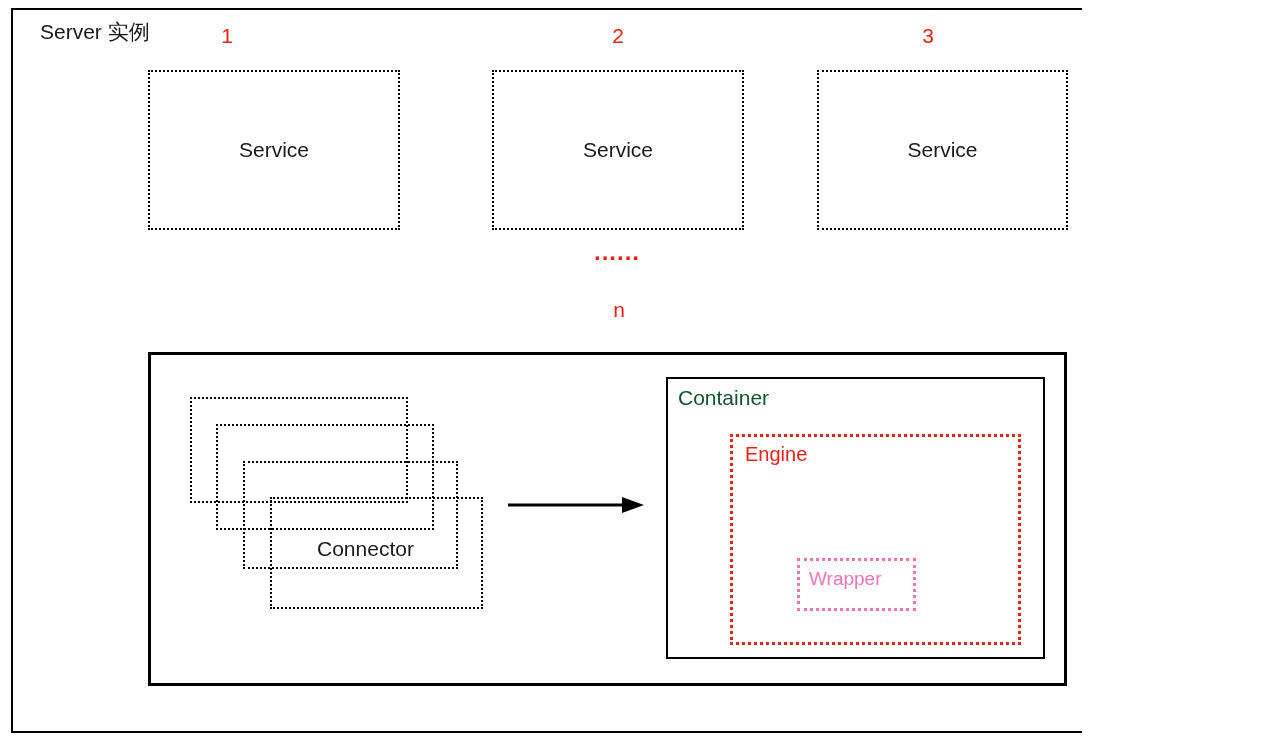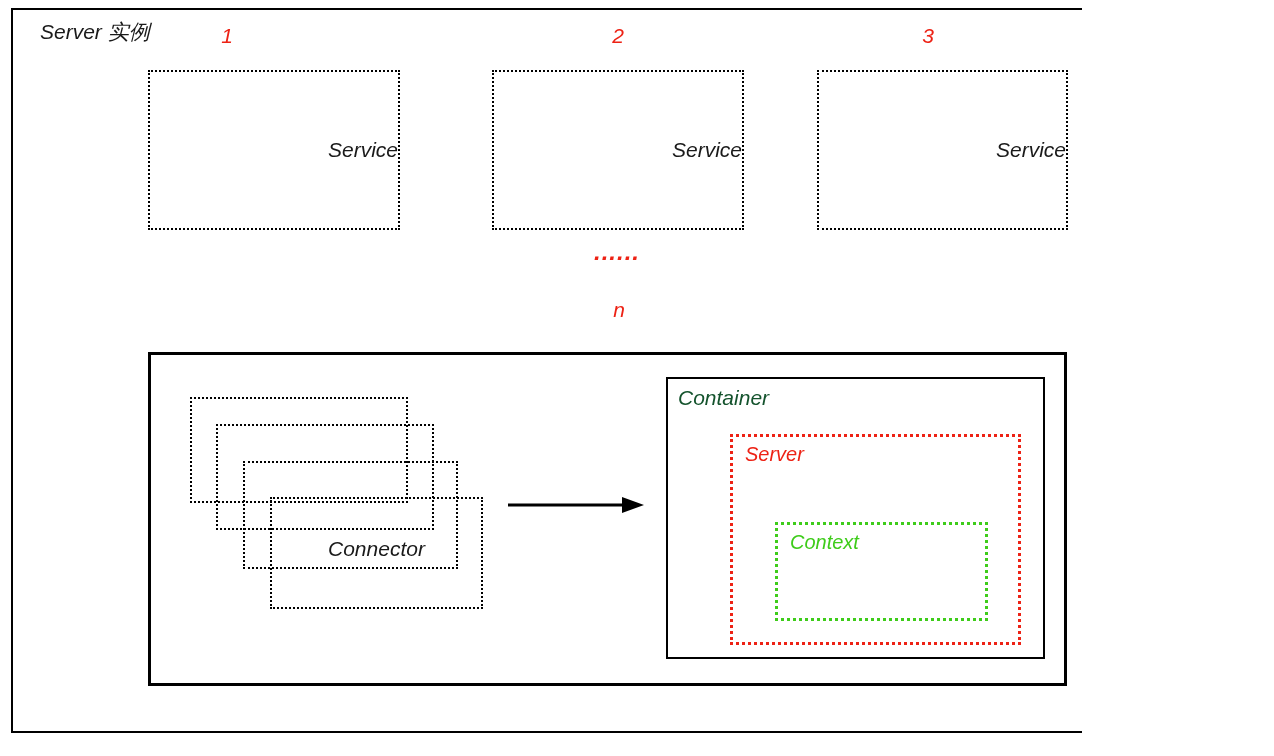--- a/index.html
+++ b/index.html
@@ -8,21 +8,20 @@
     background: #ffffff;
     font-family: "Liberation Sans", sans-serif;
     color: #1a1a1a;
   }
   .canvas {
     position: relative;
     width: 1082px;
     height: 756px;
     background: #ffffff;
     overflow: hidden;
-    font-style: italic;
   }
   .abs { position: absolute; }
 
   
   .server-box {
     left: 11px; top: 8px;
     width: 1184px; height: 725px;
     border: 2px solid #000;
     box-sizing: border-box;
   }
@@ -34,21 +33,21 @@
   }
 
   
   .service-box {
     top: 70px;
     width: 252px; height: 160px;
     border: 2px dotted #000;
     box-sizing: border-box;
     display: flex;
     align-items: center;
-    justify-content: flex-end;
+    justify-content: center;
   }
   .service-box.s1 { left: 148px; }
   .service-box.s2 { left: 492px; }
   .service-box.s3 { left: 817px; width: 251px; }
   .service-label {
     font-size: 21px;
     color: #1a1a1a;
   }
   .index-label {
     top: 24px;
@@ -88,21 +87,21 @@
   .conn-rect {
     border: 2px dotted #000;
     box-sizing: border-box;
     background: transparent;
   }
   .conn-rect.r1 { left: 190px; top: 397px; width: 218px; height: 106px; }
   .conn-rect.r2 { left: 216px; top: 424px; width: 218px; height: 106px; }
   .conn-rect.r3 { left: 243px; top: 461px; width: 215px; height: 108px; }
   .conn-rect.r4 { left: 270px; top: 497px; width: 213px; height: 112px; }
   .connector-label {
-    left: 323px; top: 536px;
+    left: 312px; top: 536px;
     font-size: 21px;
     color: #1a1a1a;
     background: #ffffff;
     padding: 1px 5px;
     white-space: nowrap;
   }
 
   
   .arrow-wrap {
     left: 506px; top: 494px;
@@ -191,19 +190,19 @@
 
   <svg class="abs arrow-wrap" viewBox="0 0 140 22" width="140" height="22" aria-hidden="true">
     <line x1="2" y1="11" x2="118" y2="11" stroke="#000" stroke-width="3"></line>
     <polygon points="116,3 138,11 116,19" fill="#000"></polygon>
   </svg>
 
   <div class="abs container-box"></div>
   <div class="abs container-label">Container</div>
 
   <div class="abs engine-box">
-    <span class="nested-label">Server</span>
-  </div>
-  <div class="abs context-box">
-    <span class="nested-label">Context</span>
+    <span class="nested-label">Engine</span>
+  </div>
+  <div class="abs wrapper-box">
+    <span class="nested-label">Wrapper</span>
   </div>
 
 </div>
 
 </body></html>

